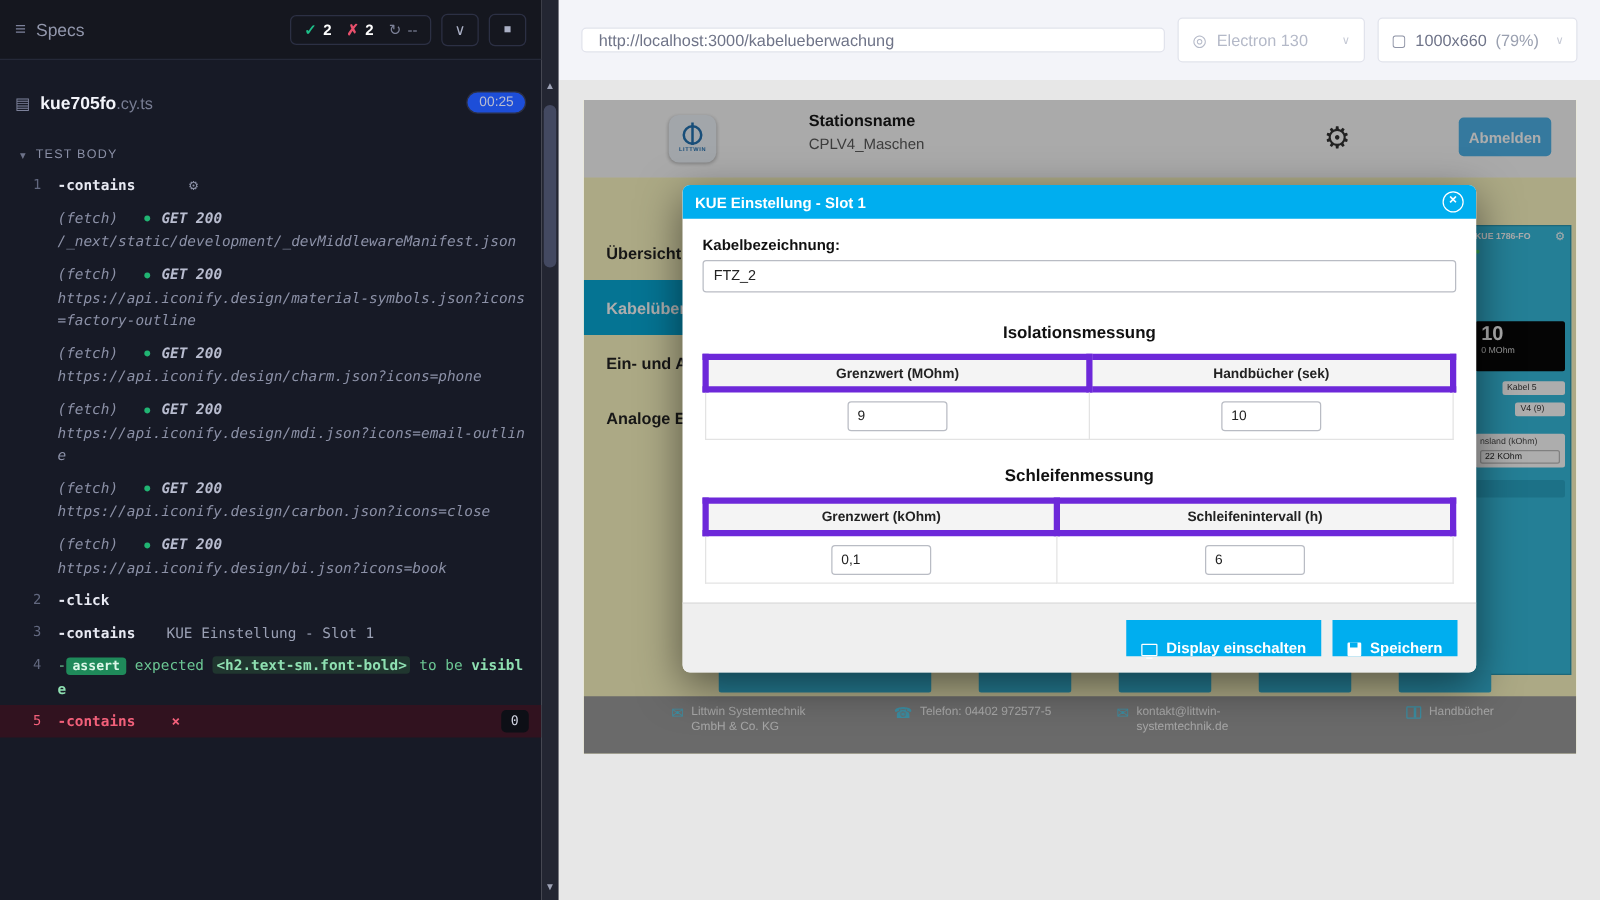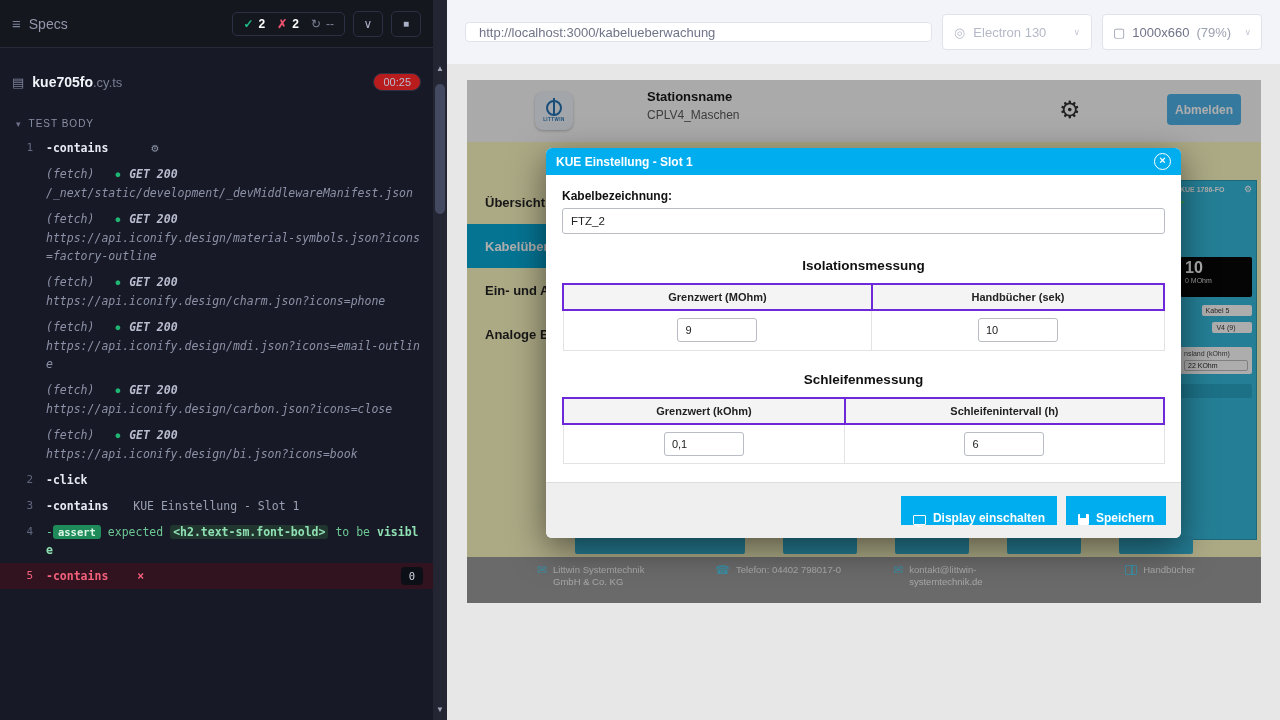--- a/index.html
+++ b/index.html
@@ -17,21 +17,21 @@
   .ic-cross { color:#e8506c; font-weight:bold; }
   .stat.pending { color:#7c8197; font-weight:normal; }
   .ic-refresh { color:#7c8197; }
   .sq-btn { width:30px; height:26px; border:1px solid #2c3044; border-radius:5px; margin-left:8px; display:flex; align-items:center; justify-content:center; color:#aab0c5; background:transparent; font-size:12px; cursor:pointer; }
   .sq-btn .inner-sq { font-size:10px; }
 
   .spec-row { height:36px; margin-top:16px; display:flex; align-items:center; padding:0 12px; gap:8px; }
   .spec-file-ic { color:#7c819a; font-size:13px; }
   .spec-name { font-size:14px; color:#f3f4fa; font-weight:bold; }
   .spec-ext { color:#787d93; font-weight:normal; font-size:13px; }
-  .timer { margin-left:auto; background:#b91c1c; border:1px solid #2c3044; border-radius:10px; padding:2px 9px; font-size:11px; color:#b9bdd0; }
+  .timer { margin-left:auto; background:#1d4ed8; border:1px solid #2c3044; border-radius:10px; padding:2px 9px; font-size:11px; color:#b9bdd0; }
 
   .testbody { margin-top:14px; padding:4px 12px 6px 16px; font-size:10px; letter-spacing:1px; color:#8a8fa5; display:flex; gap:7px; align-items:center; cursor:pointer; }
   .testbody .caret { font-size:9px; color:#6d7289; }
 
   .cmdlog { font-family:"DejaVu Sans Mono", monospace; font-size:11.5px; }
   .cmd-row { display:flex; padding:4px 10px 4px 0; line-height:18px; }
   .gutter { width:46px; flex:none; text-align:right; padding-right:13px; color:#62687f; font-size:11px; }
   .cmd-body { flex:1; color:#aeb3c7; word-break:break-all; }
   .cmd-name { color:#e8eaf3; font-weight:bold; }
   .row-gear { color:#8b90a5; margin-left:36px; font-size:12px; }
@@ -115,21 +115,21 @@
   
   .modal { position:absolute; left:79px; top:68px; width:635px; height:390px; background:#fff; border-radius:6px; box-shadow:0 10px 34px rgba(0,0,0,.5); z-index:10; display:flex; flex-direction:column; overflow:hidden; }
   .modal-header { height:27px; background:#00aeef; display:flex; align-items:center; padding:0 10px; color:#fff; font-weight:bold; font-size:12px; flex:none; }
   .modal-close { margin-left:auto; width:17px; height:17px; border:1.5px solid #fff; border-radius:50%; color:#fff; font-size:11px; line-height:13px; text-align:center; cursor:pointer; }
   .modal-body { flex:1; padding:9px 16px 0; }
   .field-label { font-size:12px; font-weight:bold; color:#111; margin:5px 0 5px; }
   .text-input { width:100%; height:26px; border:1px solid #b9bcc4; border-radius:3px; padding:0 8px; font-size:11.5px; color:#222; font-family:"Liberation Sans",sans-serif; }
   .section-h { text-align:center; font-weight:bold; font-size:13.5px; color:#111; margin:24px 0 10px; }
   .section-h.second { margin-top:21px; }
   table.mtable { width:100%; border-collapse:collapse; }
-  .mtable th { background:#f4f4f4; border:2px solid #6d28d9; font-size:11px; font-weight:bold; height:26px; color:#222; }
+  .mtable th { background:#f4f4f4; border:5px solid #6d28d9; font-size:11px; font-weight:bold; height:26px; color:#222; }
   .mtable td { border:1px solid #e3e3e3; height:40px; text-align:center; }
   .cell-input { width:80px; height:24px; border:1px solid #b9bcc4; border-radius:3px; padding:0 7px; font-size:11px; color:#222; font-family:"Liberation Sans",sans-serif; }
   .modal-footer { height:56px; background:#efefef; border-top:1px solid #ddd; display:flex; align-items:center; justify-content:flex-end; gap:9px; padding:0 15px; flex:none; }
   .m-btn { height:29px; background:#00aeef; color:#fff; border:none; border-radius:0; font-weight:bold; font-size:12px; display:flex; align-items:flex-end; gap:7px; padding:0 12px; cursor:pointer; font-family:"Liberation Sans",sans-serif; }
   .icon-monitor { width:13px; height:10px; border:1.5px solid #fff; border-radius:1px; position:relative; }
   .icon-monitor::after { content:""; position:absolute; left:3px; bottom:-3px; width:5px; height:1.5px; background:#fff; }
   .icon-floppy { width:11px; height:11px; background:#fff; border-radius:1px; position:relative; }
   .icon-floppy::after { content:""; position:absolute; left:2.5px; top:0; width:6px; height:4px; background:#00aeef; }
 </style>
 </head>
@@ -353,21 +353,21 @@
       <div class="bg-btn"></div>
     </div>
 
     <div class="app-footer">
       <div class="foot-item">
         <span class="foot-ic">✉</span>
         <span class="foot-text">Littwin Systemtechnik GmbH &amp; Co. KG</span>
       </div>
       <div class="foot-item">
         <span class="foot-ic">☎</span>
-        <span class="foot-text">Telefon: 04402 798017-0</span>
+        <span class="foot-text">Telefon: 04402 972577-5</span>
       </div>
       <div class="foot-item">
         <span class="foot-ic">✉</span>
         <span class="foot-text">kontakt@littwin-systemtechnik.de</span>
       </div>
       <div class="foot-item">
         <span class="book-icon"></span>
         <span class="foot-text">Handbücher</span>
       </div>
     </div>

